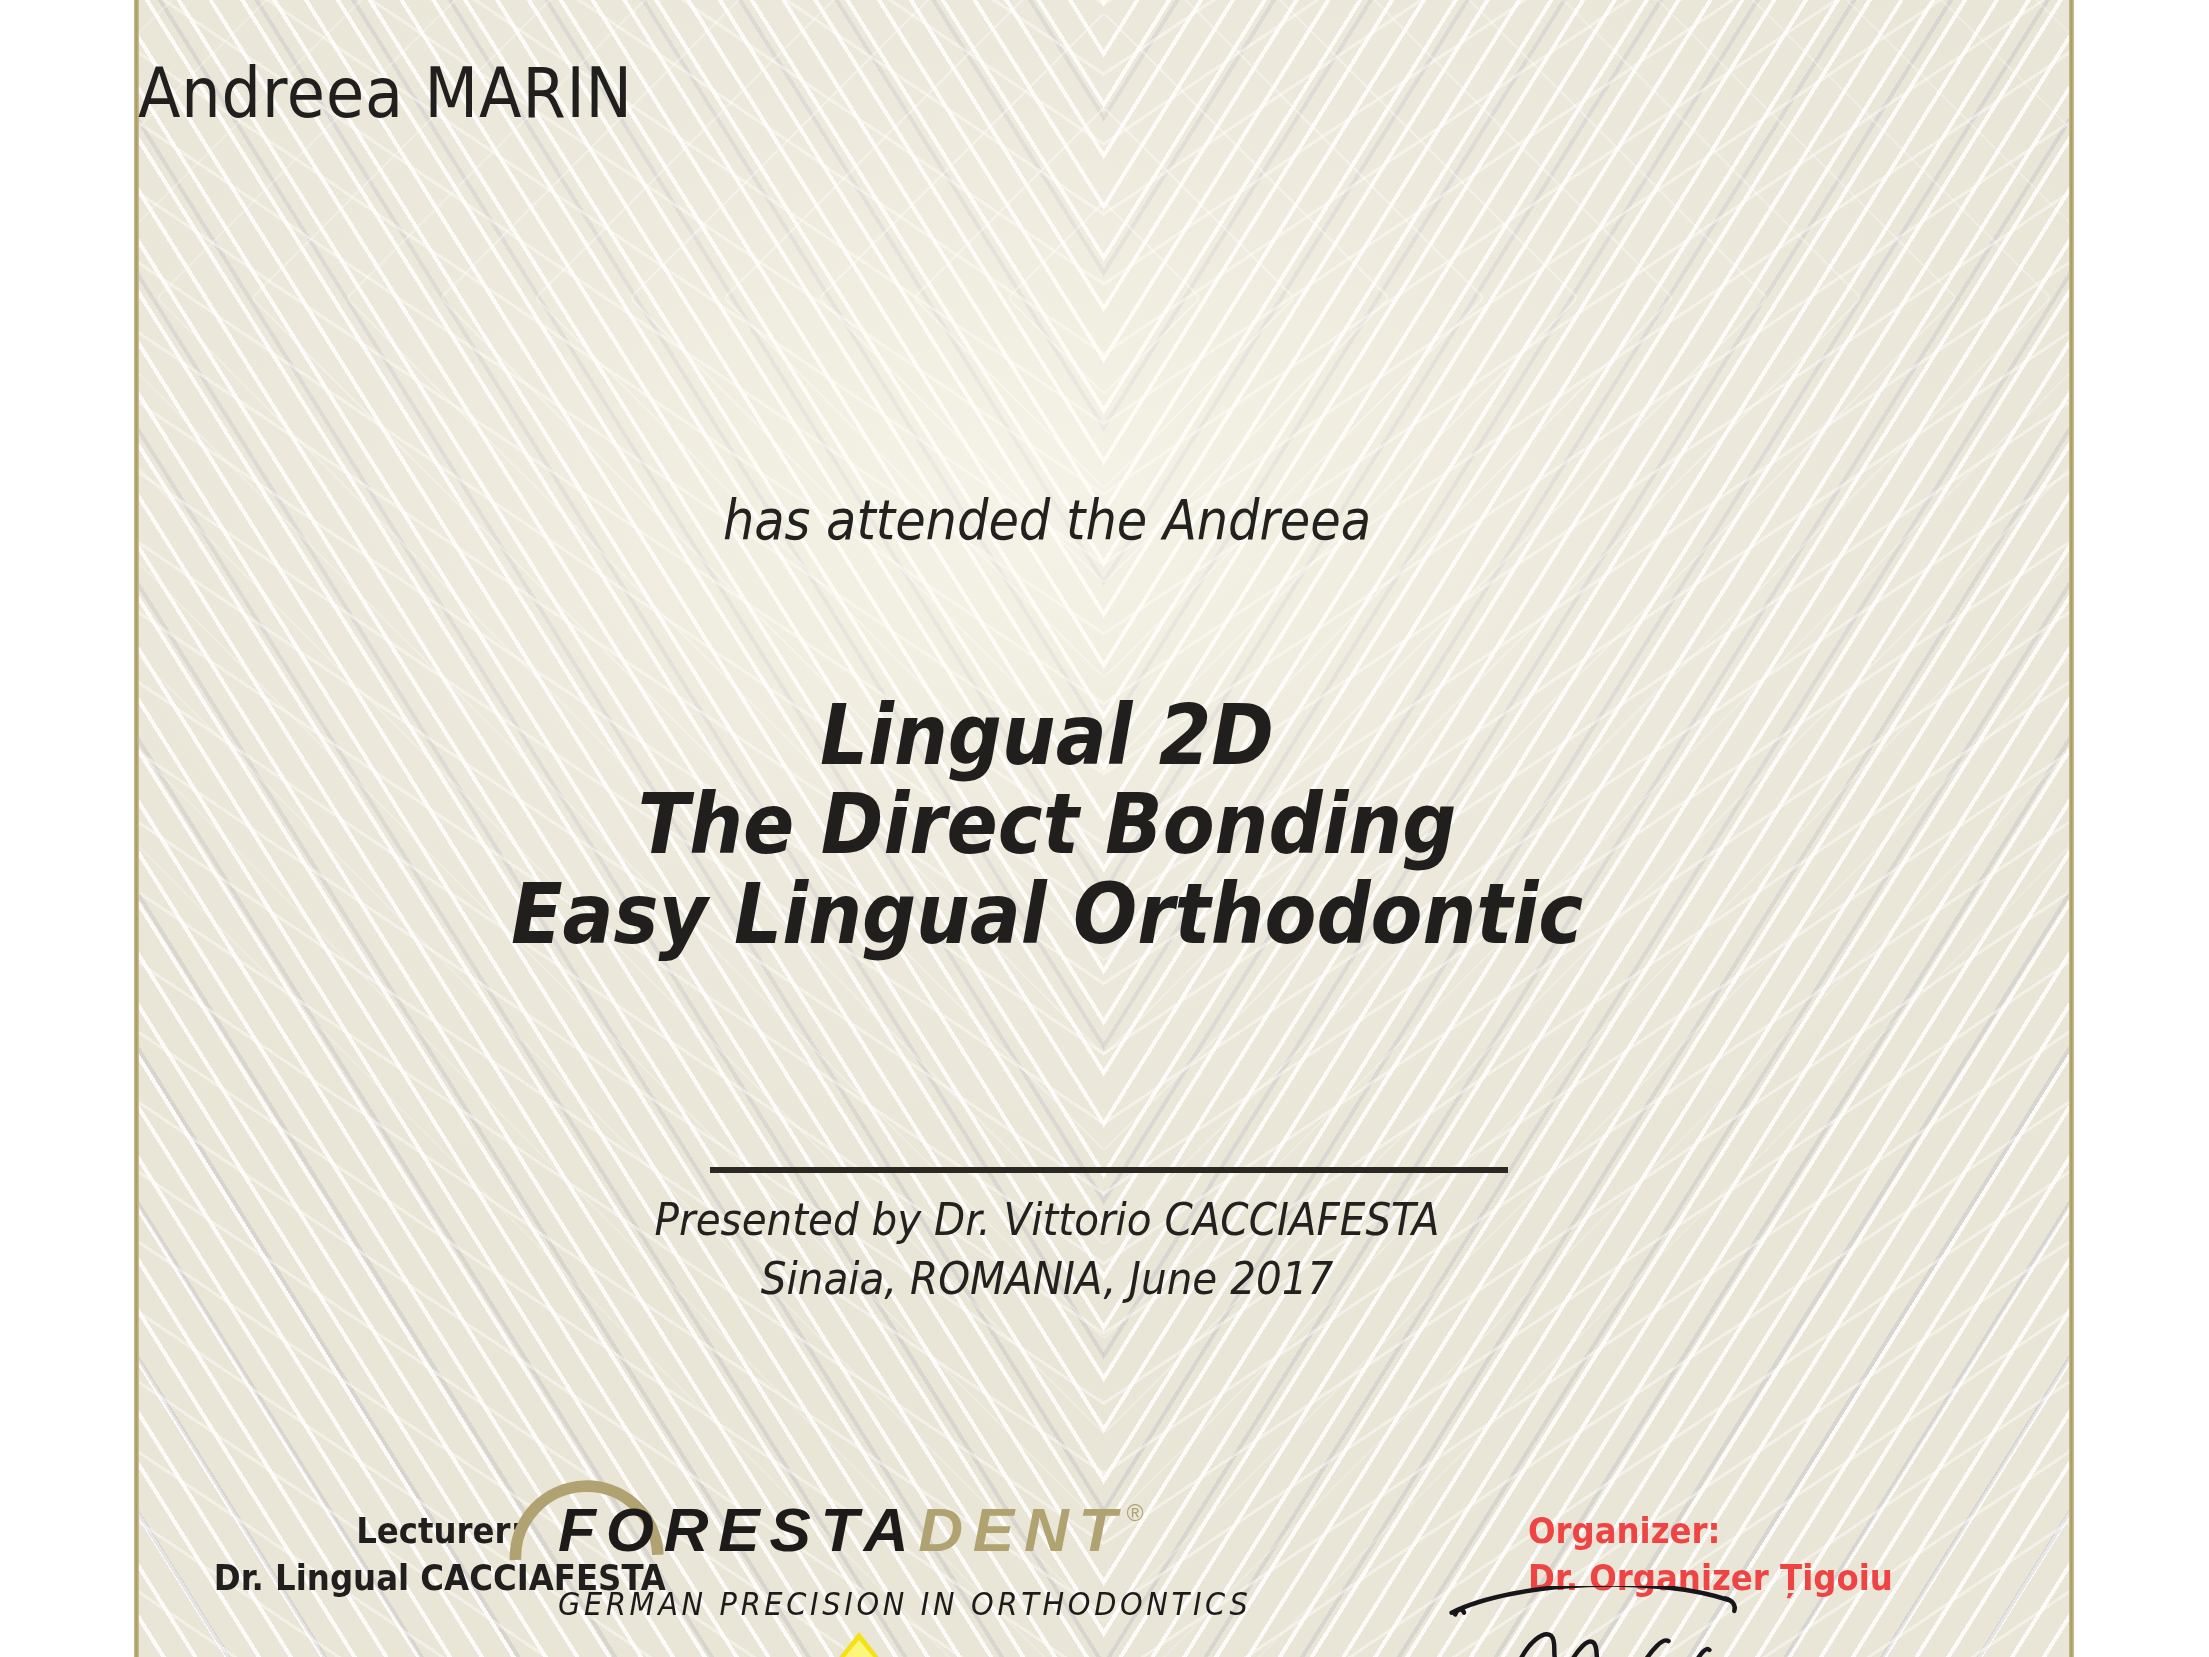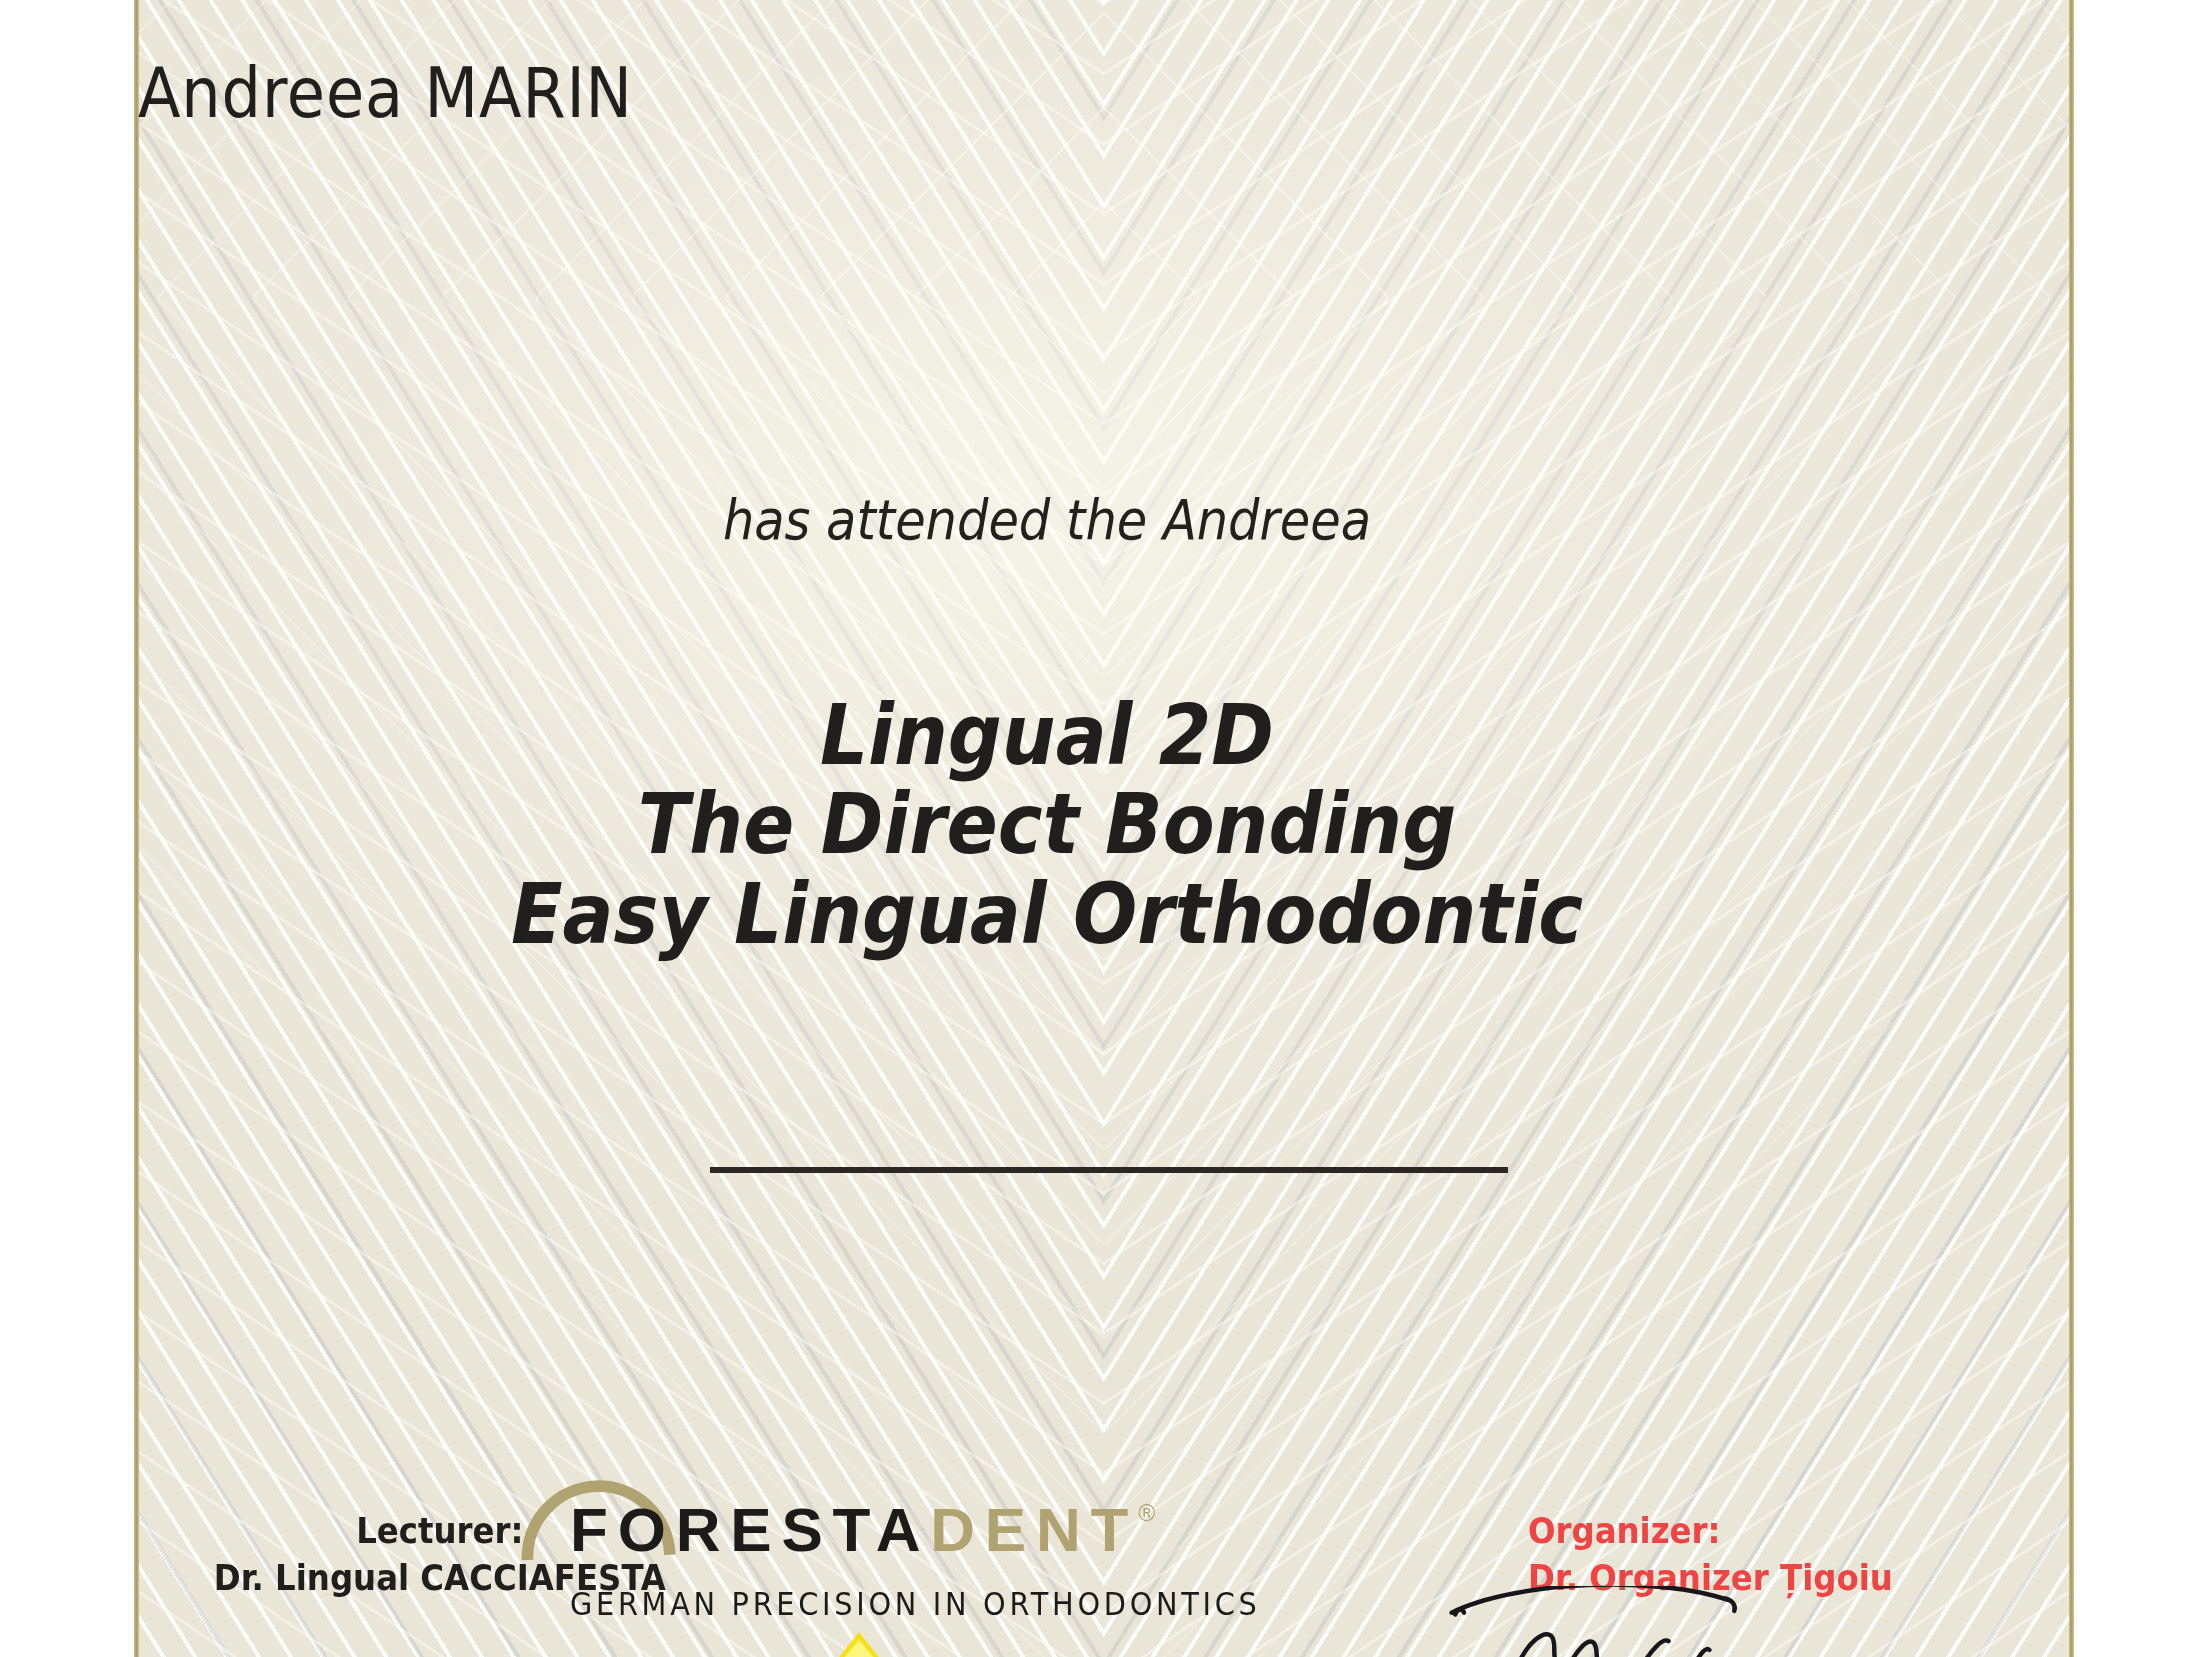--- a/index.html
+++ b/index.html
@@ -241,24 +241,25 @@
     top: 1586px;
     width: 499px;
     height: 80px;
     overflow: hidden;
     pointer-events: none;
   }
 
   
   .logo {
     position: absolute;
-    left: 508px;
+    left: 496px;
     top: 1444px;
     width: 802px;
     height: 214px;
+    font-style: italic;
   }
   .logo-arc {
     position: absolute;
     left: 7.1px;
     top: 1.8px;
     width: 178px;
     height: 116px;
   }
   .logo-wordmark {
     position: absolute;
@@ -368,20 +369,24 @@
     <div class="attended-line">has attended the Andreea</div>
 
     <div class="course-title">
       <div class="line">Lingual 2D</div>
       <div class="line">The Direct Bonding</div>
       <div class="line">Easy Lingual Orthodontic</div>
     </div>
 
     <div class="divider-rule"></div>
 
+    <div class="presented-block">
+      <div class="pline">Presented by Dr. Vittorio CACCIAFESTA</div>
+      <div class="pline">Sinaia, ROMANIA, June 2017</div>
+    </div>
 
     <div class="lecturer-block">
       <div>Lecturer:</div>
       <div>Dr. Lingual CACCIAFESTA</div>
     </div>
 
     <div class="organizer-block">
       <div>Organizer:</div>
       <div>Dr. Organizer Țigoiu</div>
     </div>

